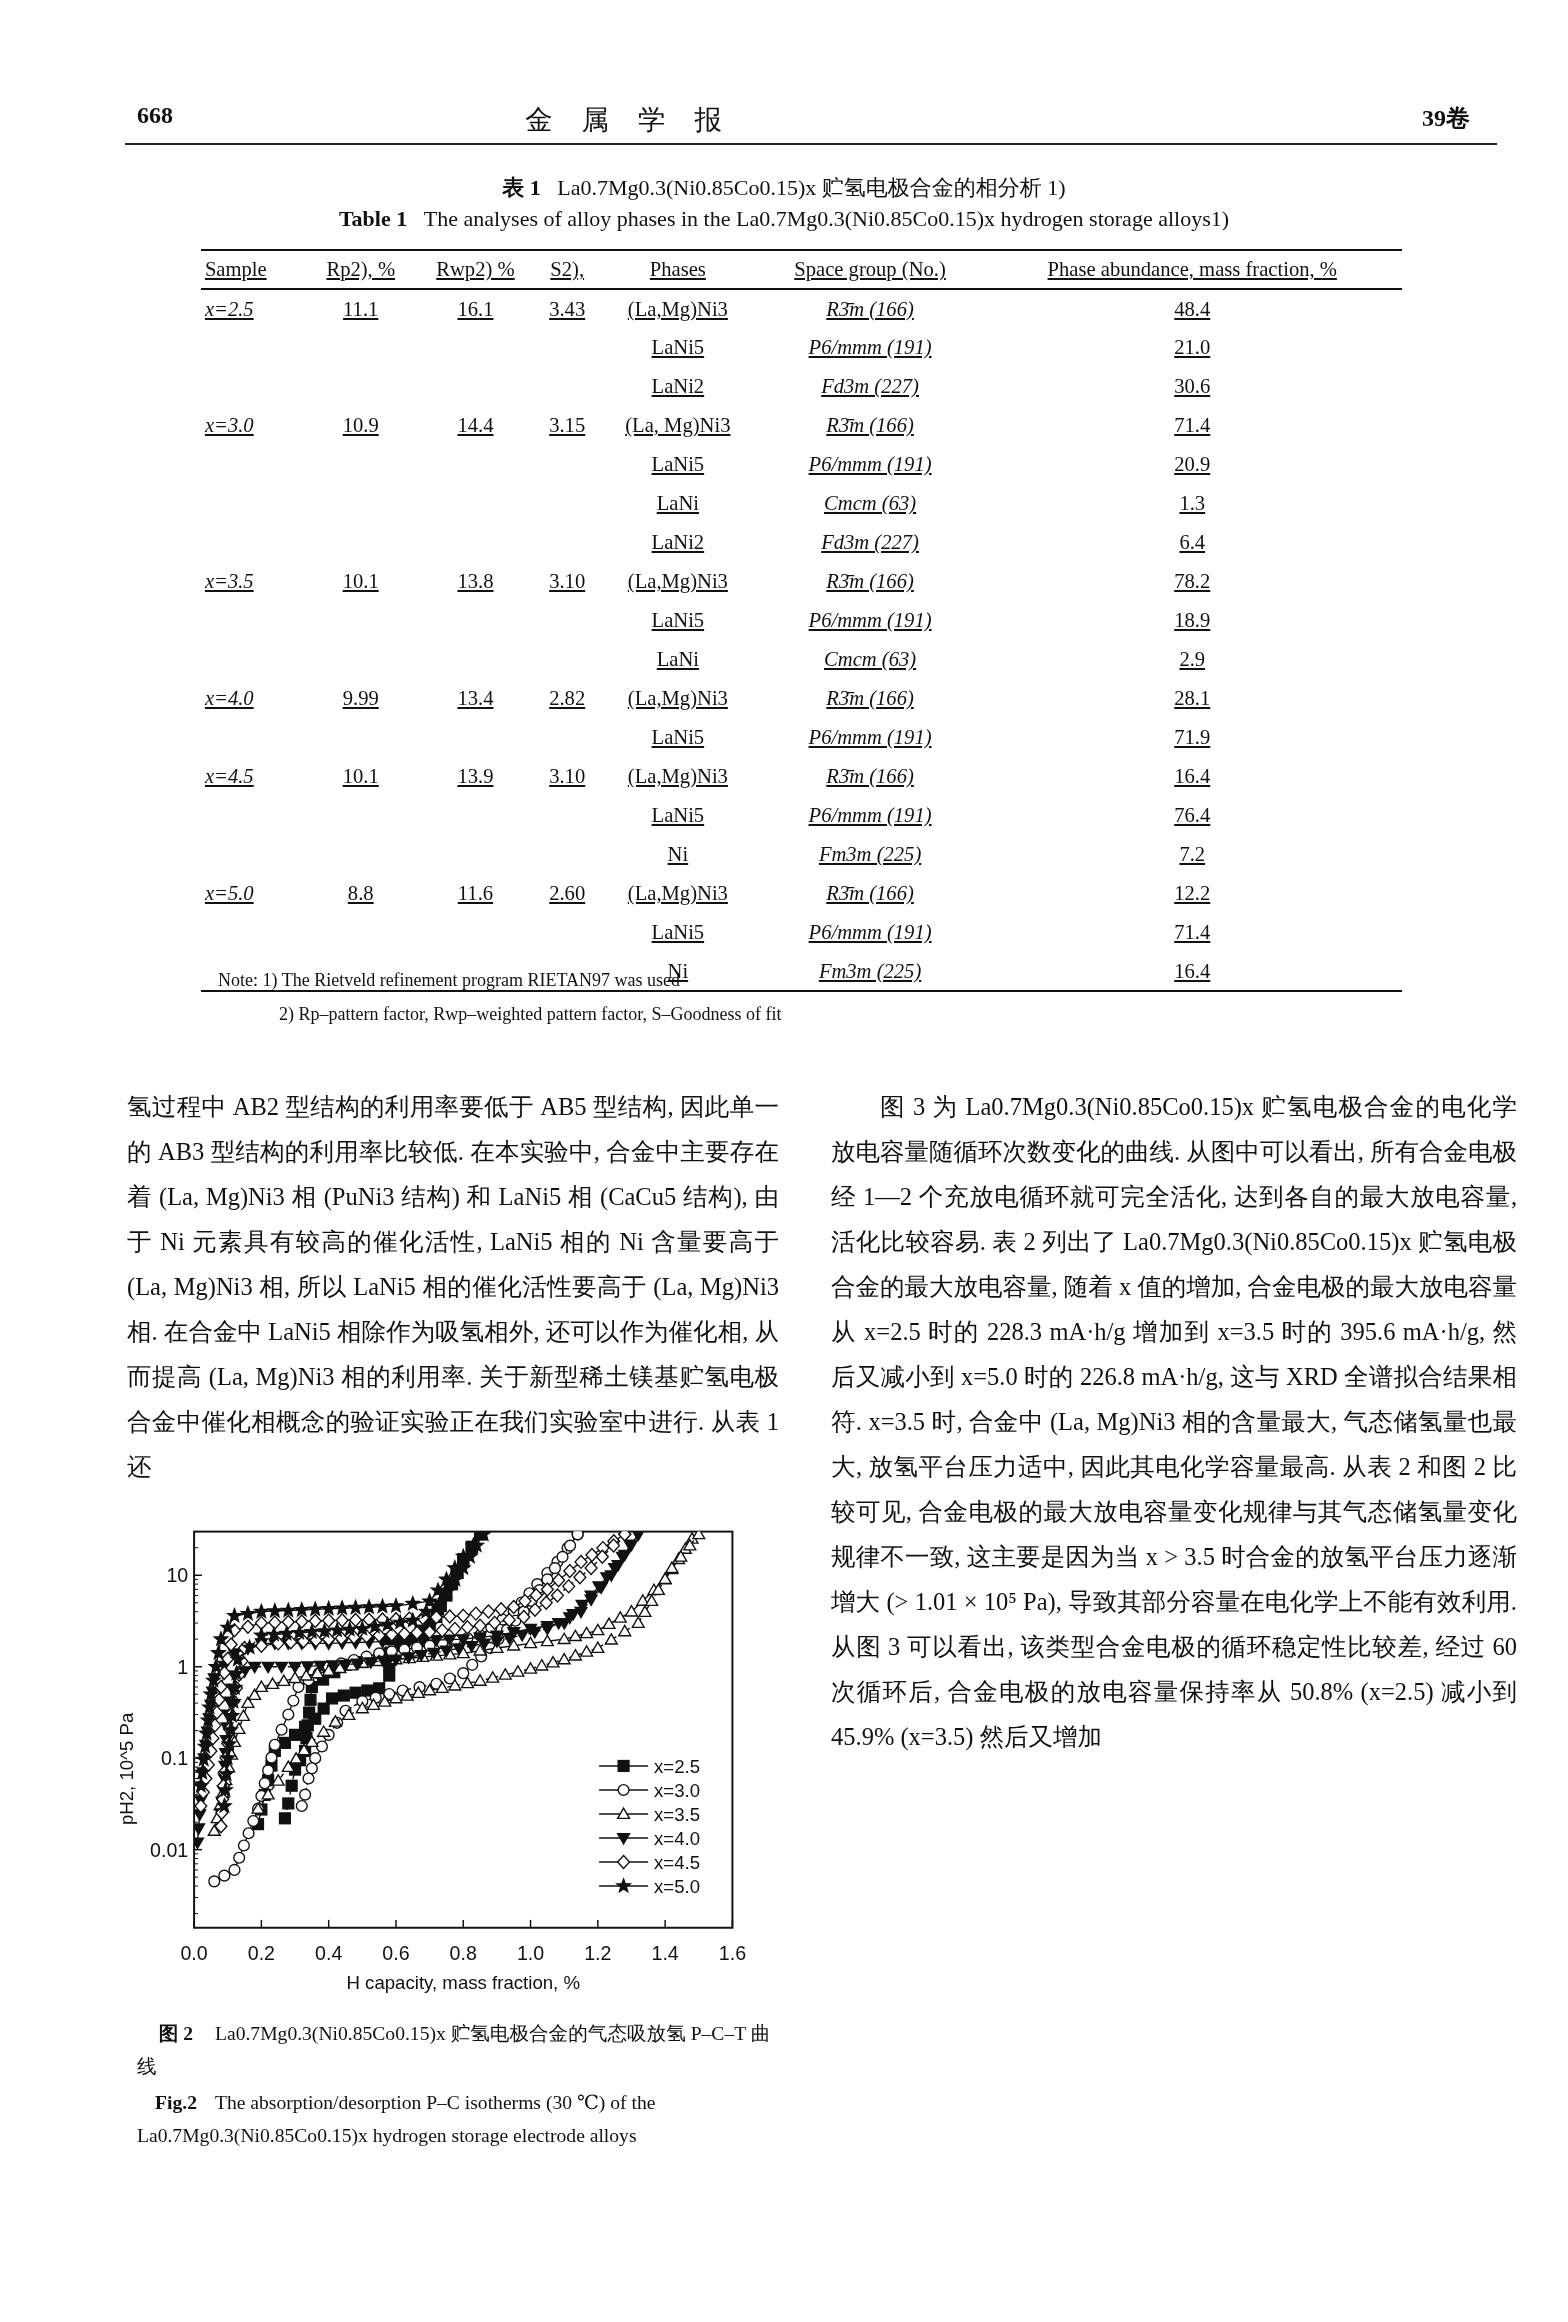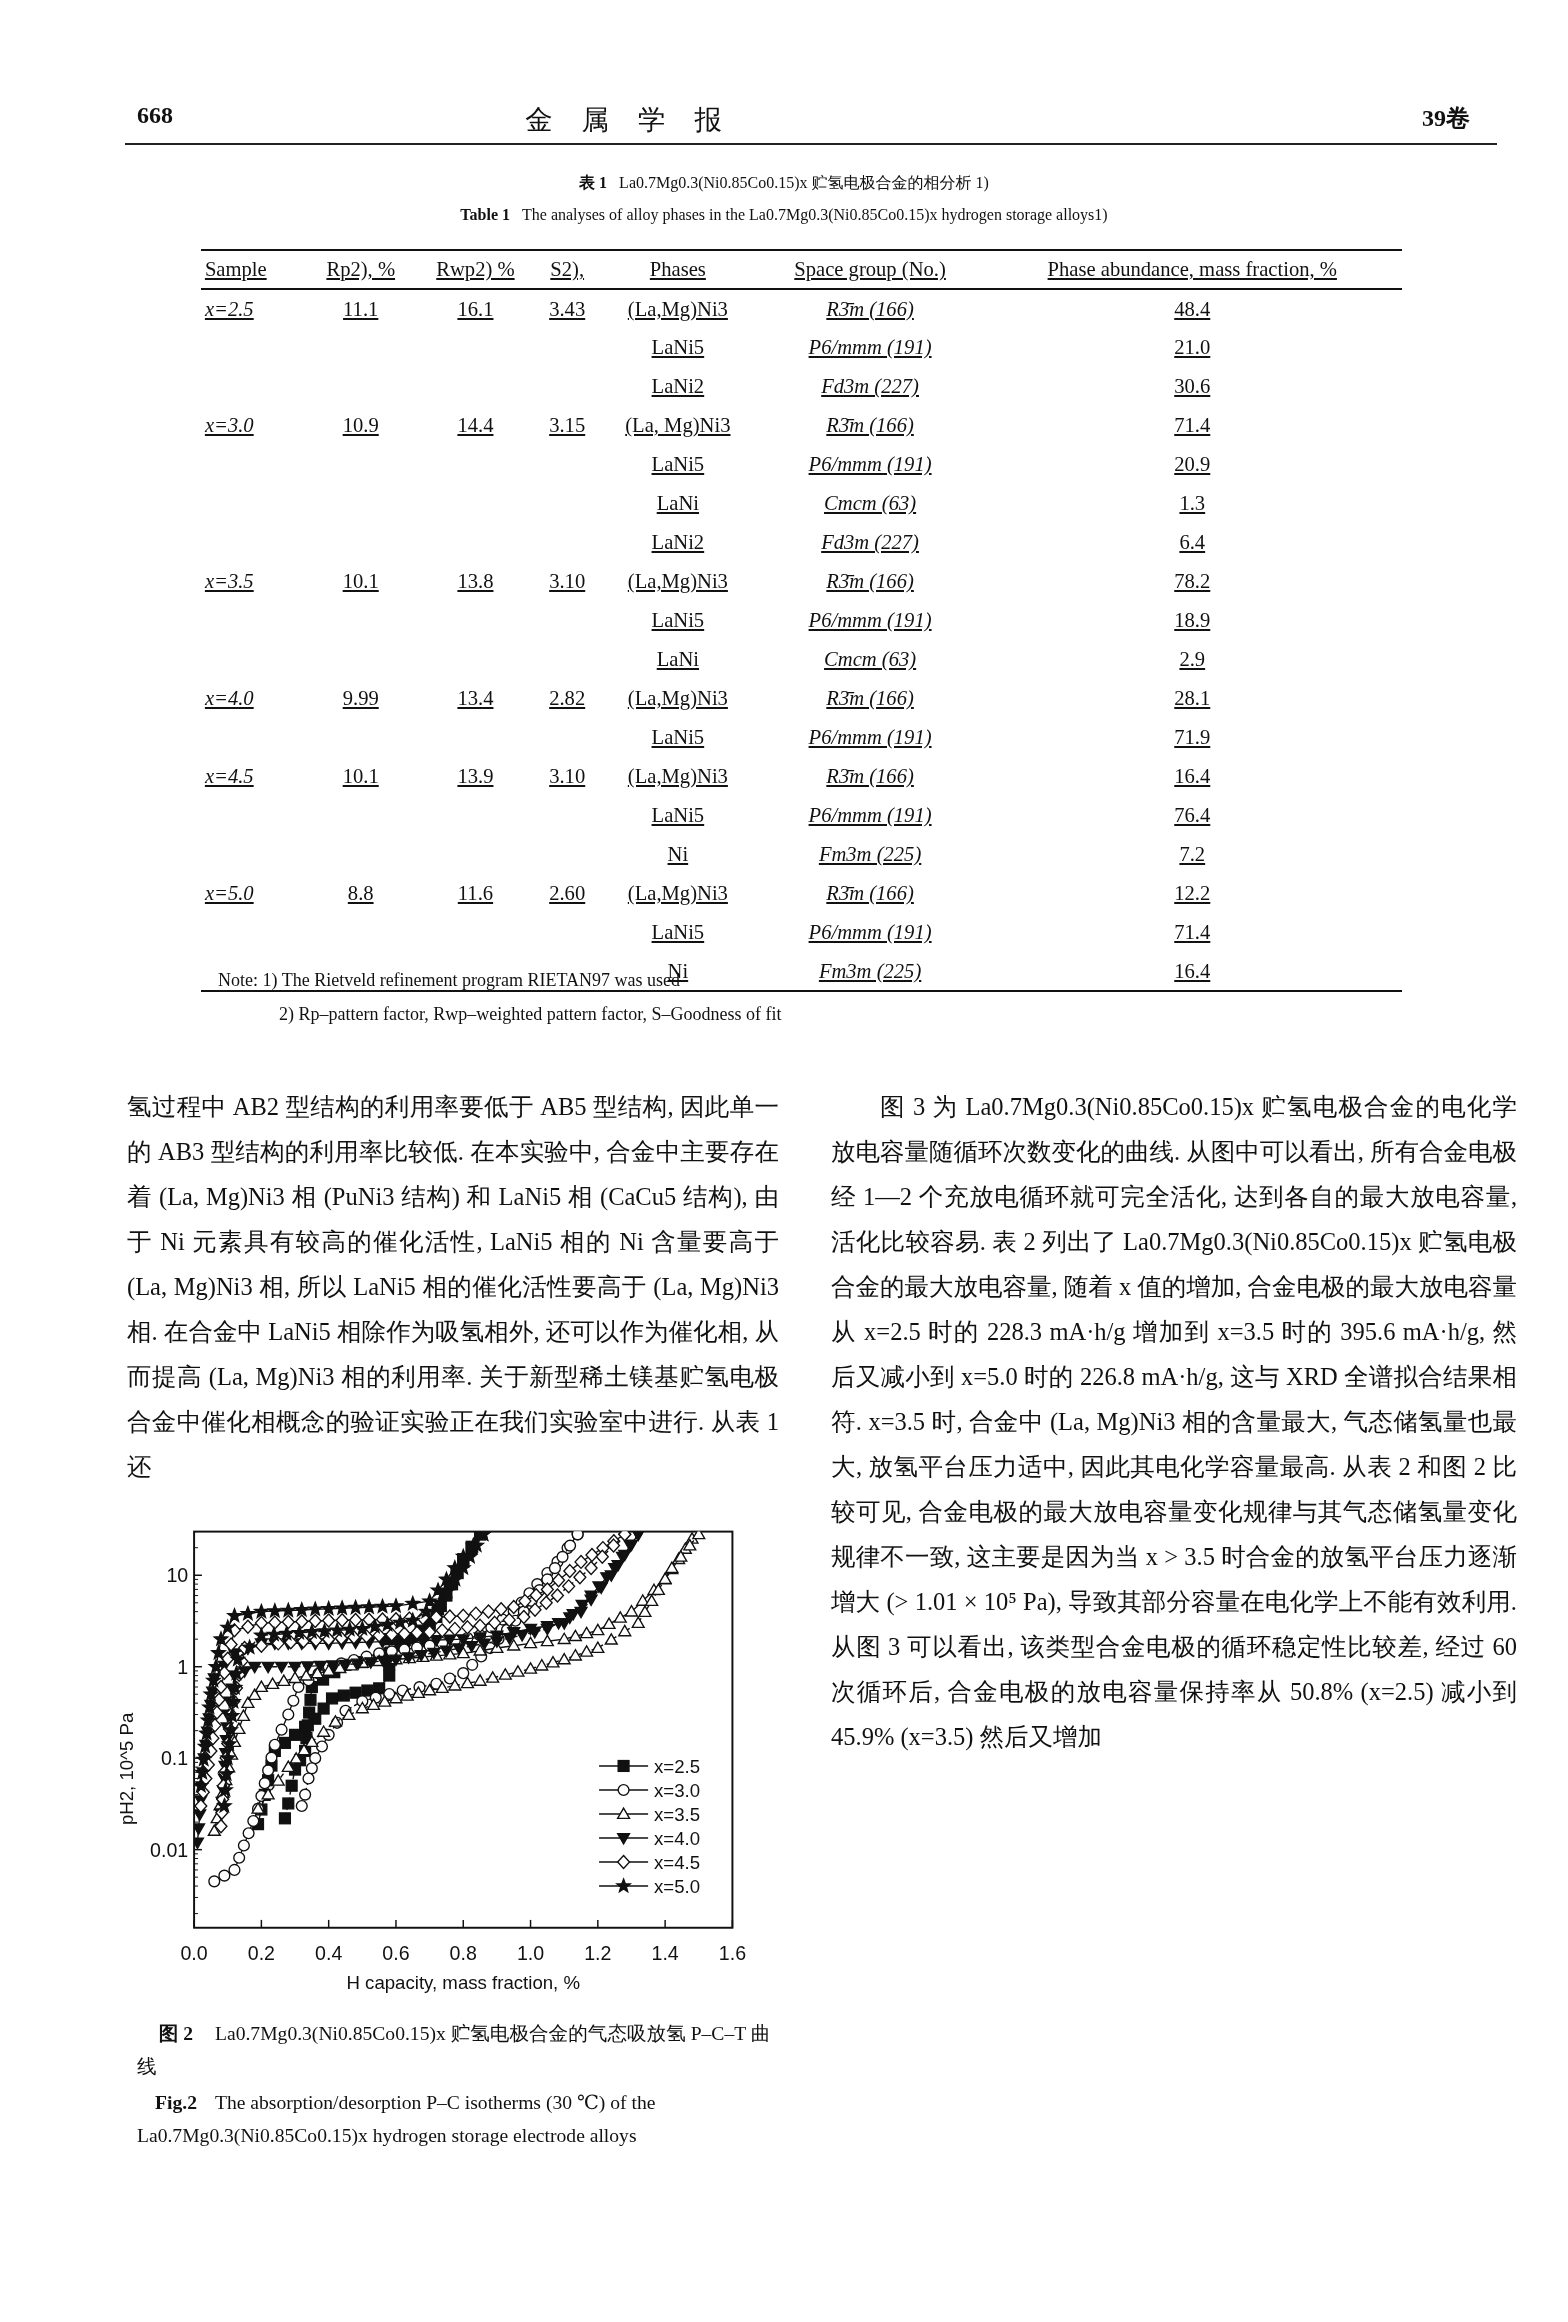--- a/index.html
+++ b/index.html
@@ -5,21 +5,21 @@
   html, body { margin: 0; padding: 0; background: #ffffff; }
   body { width: 1568px; height: 2323px; position: relative; overflow: hidden;
          font-family: "Liberation Serif", "DejaVu Serif", serif; color: #111; }
   .abs { position: absolute; }
   .hdr { top: 102px; font-size: 24px; font-weight: bold; }
   .hdr-num { left: 137px; }
   .hdr-journal { left: 0; width: 1276px; text-align: center; letter-spacing: 29px; font-weight: normal; font-size: 27.4px; }
   .hdr-vol { right: 98px; }
   .rule-head { left: 125px; width: 1372px; top: 143px; height: 2px; background: #222; }
 
-  .tcap { left: 0; width: 1568px; text-align: center; font-size: 16px; }
+  .tcap { left: 0; width: 1568px; text-align: center; font-size: 22px; }
   .tcap-cn { top: 173px; }
   .tcap-en { top: 206px; }
   .tcap b { font-weight: bold; }
 
   table.t1 { position: absolute; left: 201px; top: 249px; width: 1201px; border-collapse: collapse; font-size: 20.6px; text-decoration: underline; }
   table.t1 thead tr { height: 39px; border-top: 2.9px solid #111; border-bottom: 2px solid #111; }
   table.t1 tbody tr { height: 39px; }
   table.t1 tbody tr:last-child { border-bottom: 2.9px solid #111; }
   table.t1 th { font-weight: normal; text-align: center; white-space: nowrap; padding: 0 3.9px; }
   table.t1 td { text-align: center; white-space: nowrap; padding: 0 3.9px; }

